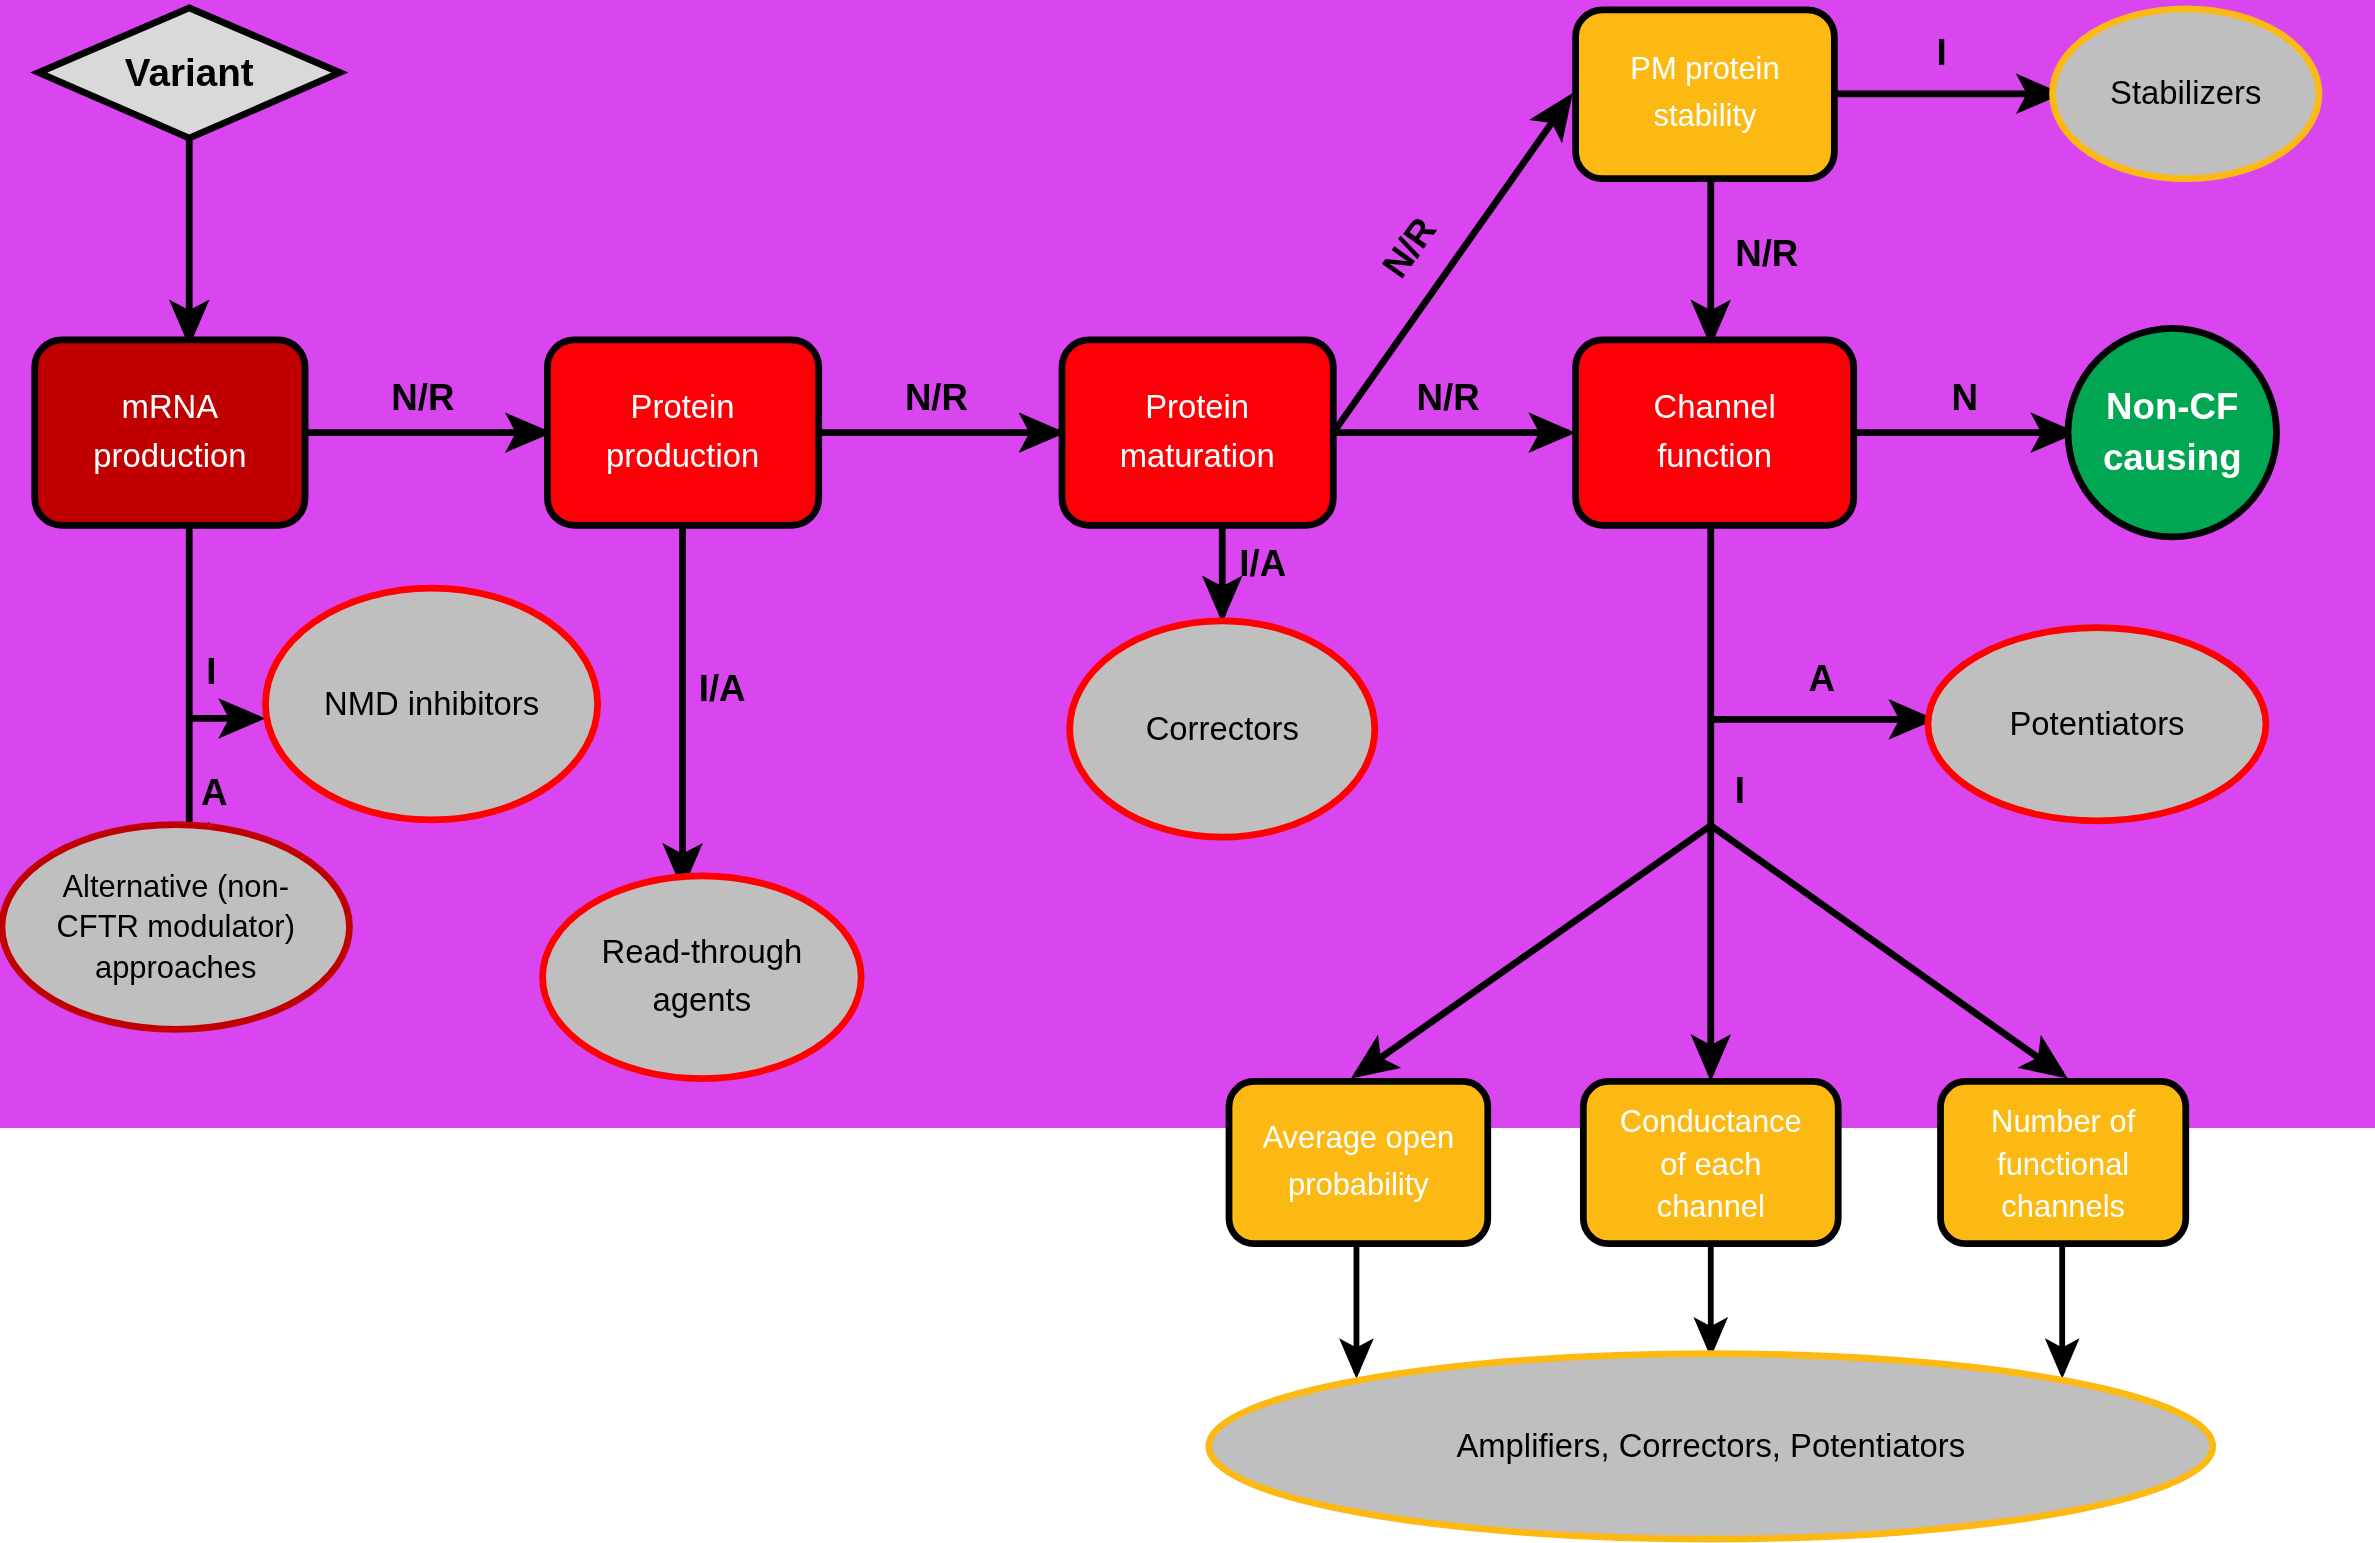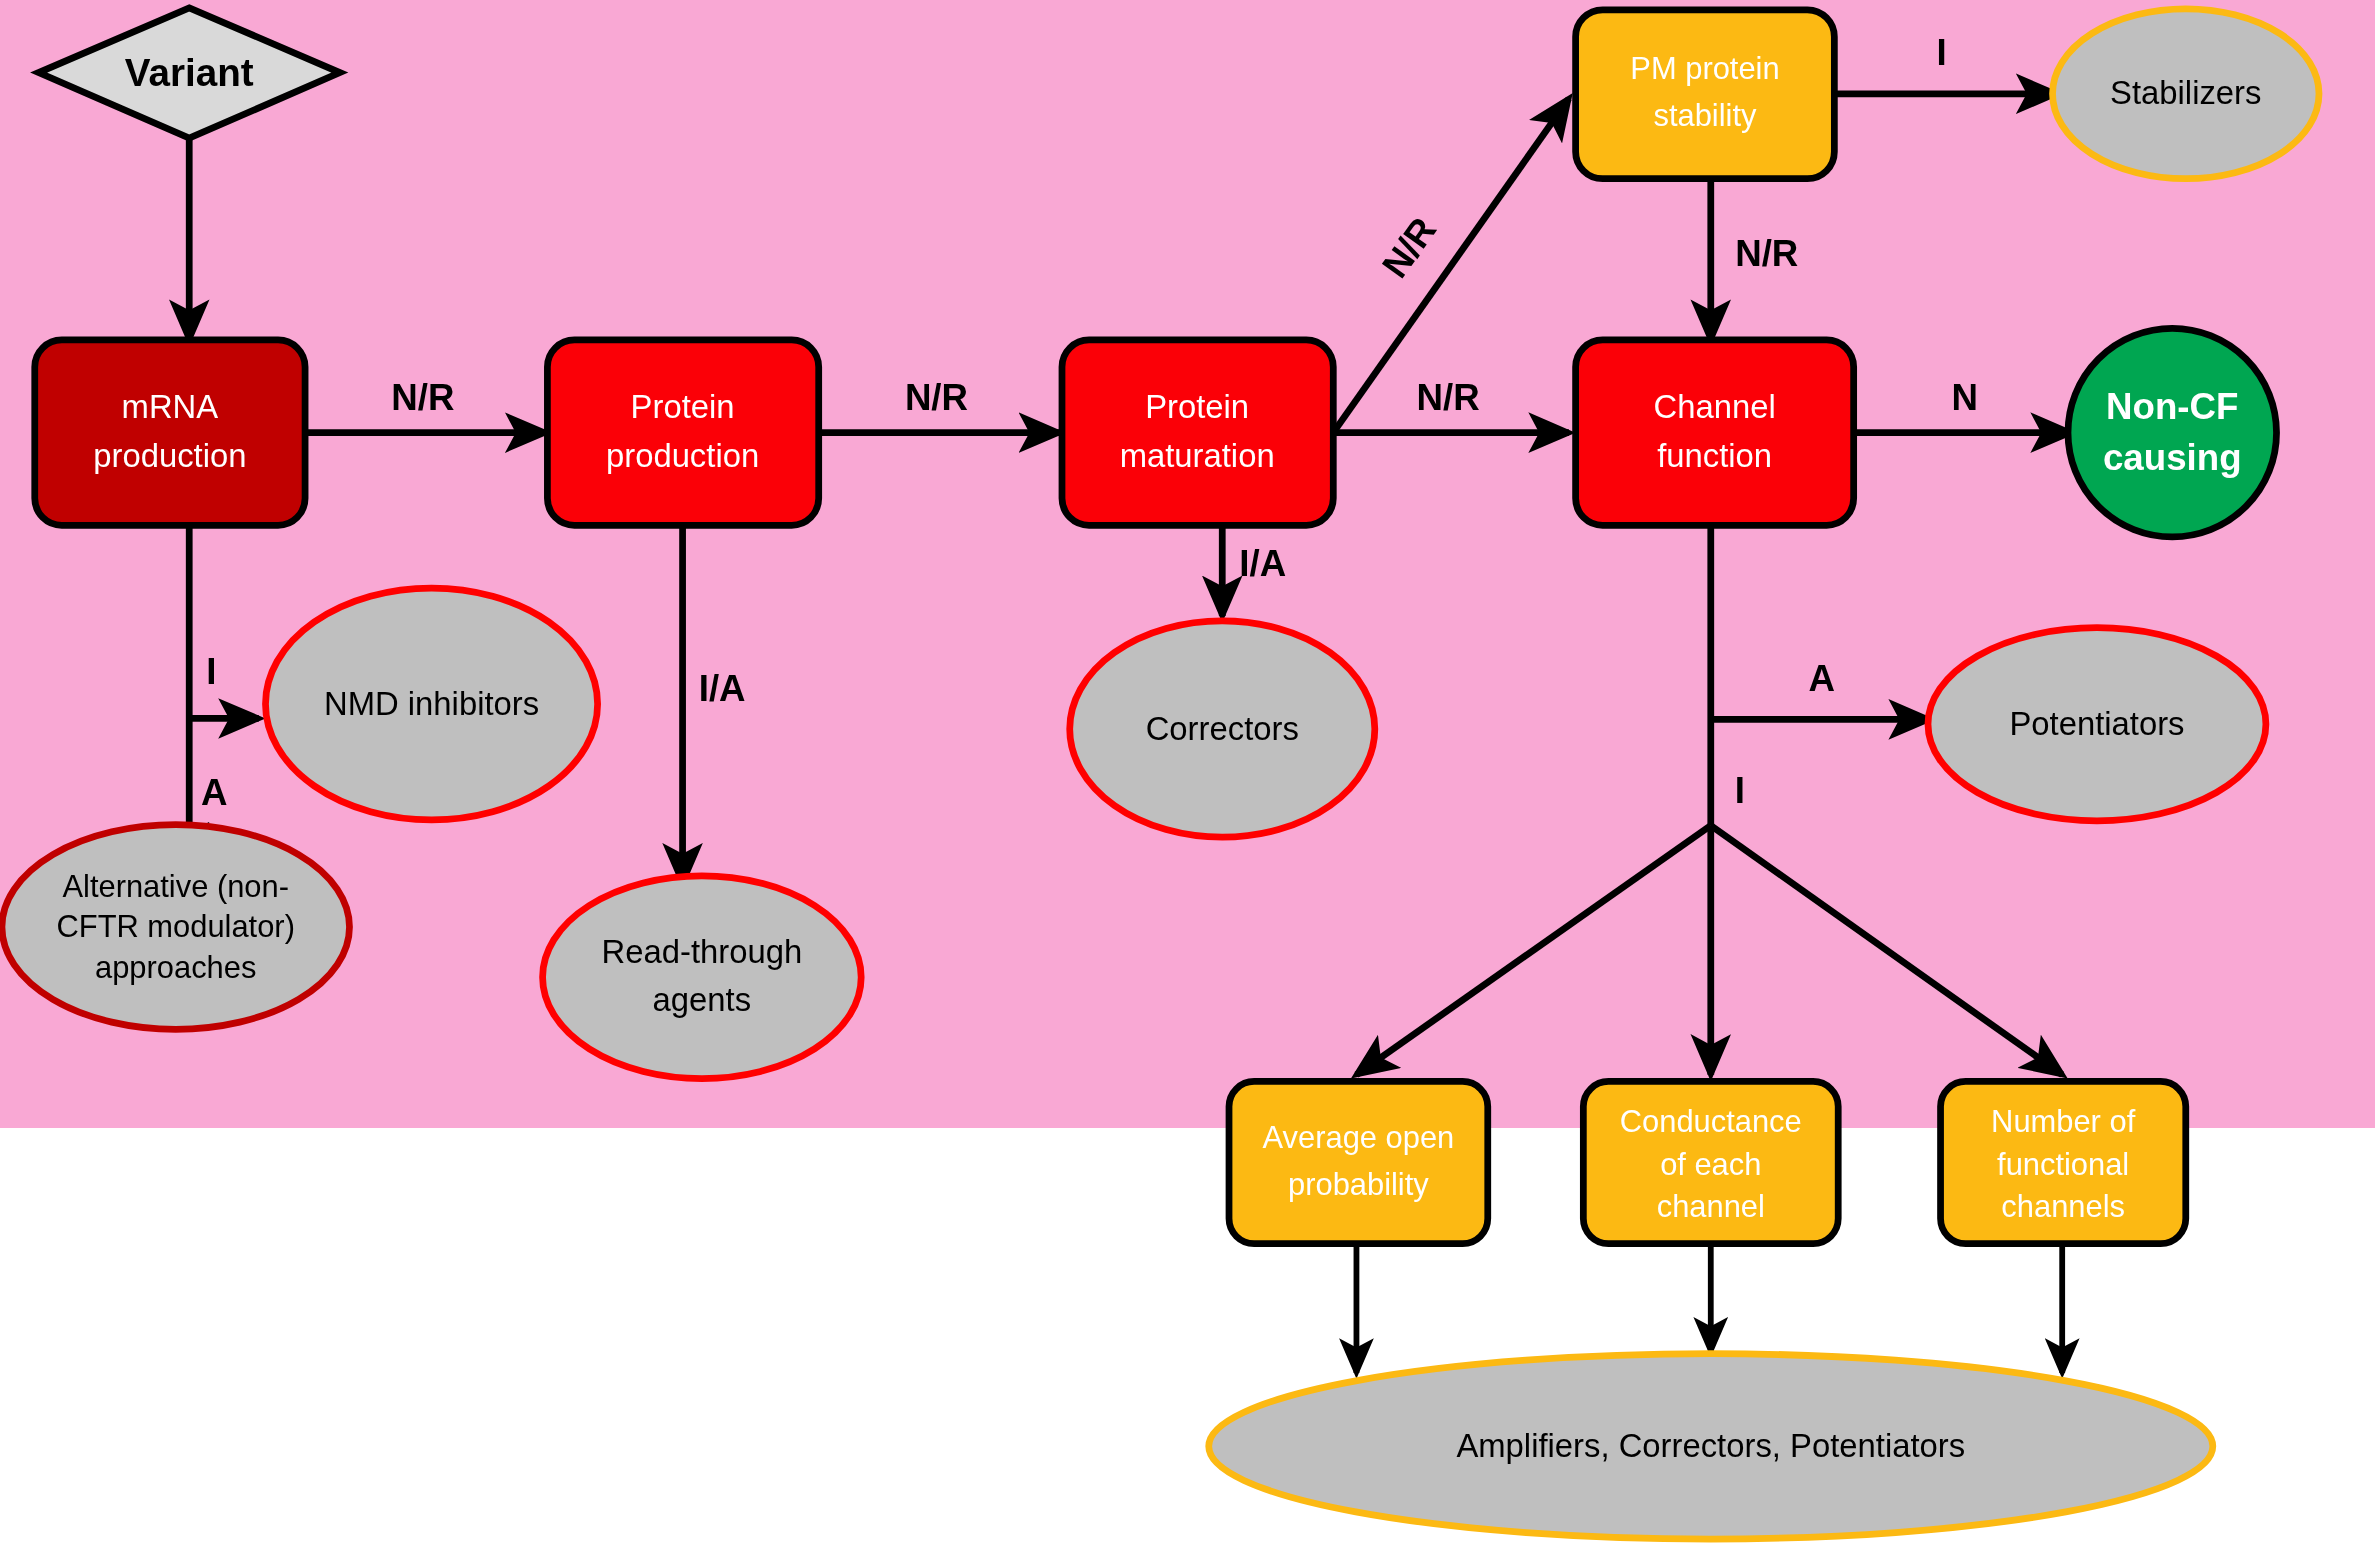--- a/index.html
+++ b/index.html
@@ -10,21 +10,21 @@
   body {
     width: 2375px;
     height: 1544px;
     overflow: hidden;
     font-family: "Liberation Sans", sans-serif;
   }
   #diagram-root {
     position: relative;
     width: 2375px;
     height: 1128px;
-    background: #f9a8d4;
+    background: #d946ef;
   }
   svg#flow {
     position: absolute;
     top: 0;
     left: 0;
     width: 2375px;
     height: 1544px;
     display: block;
   }
   .node-text {

